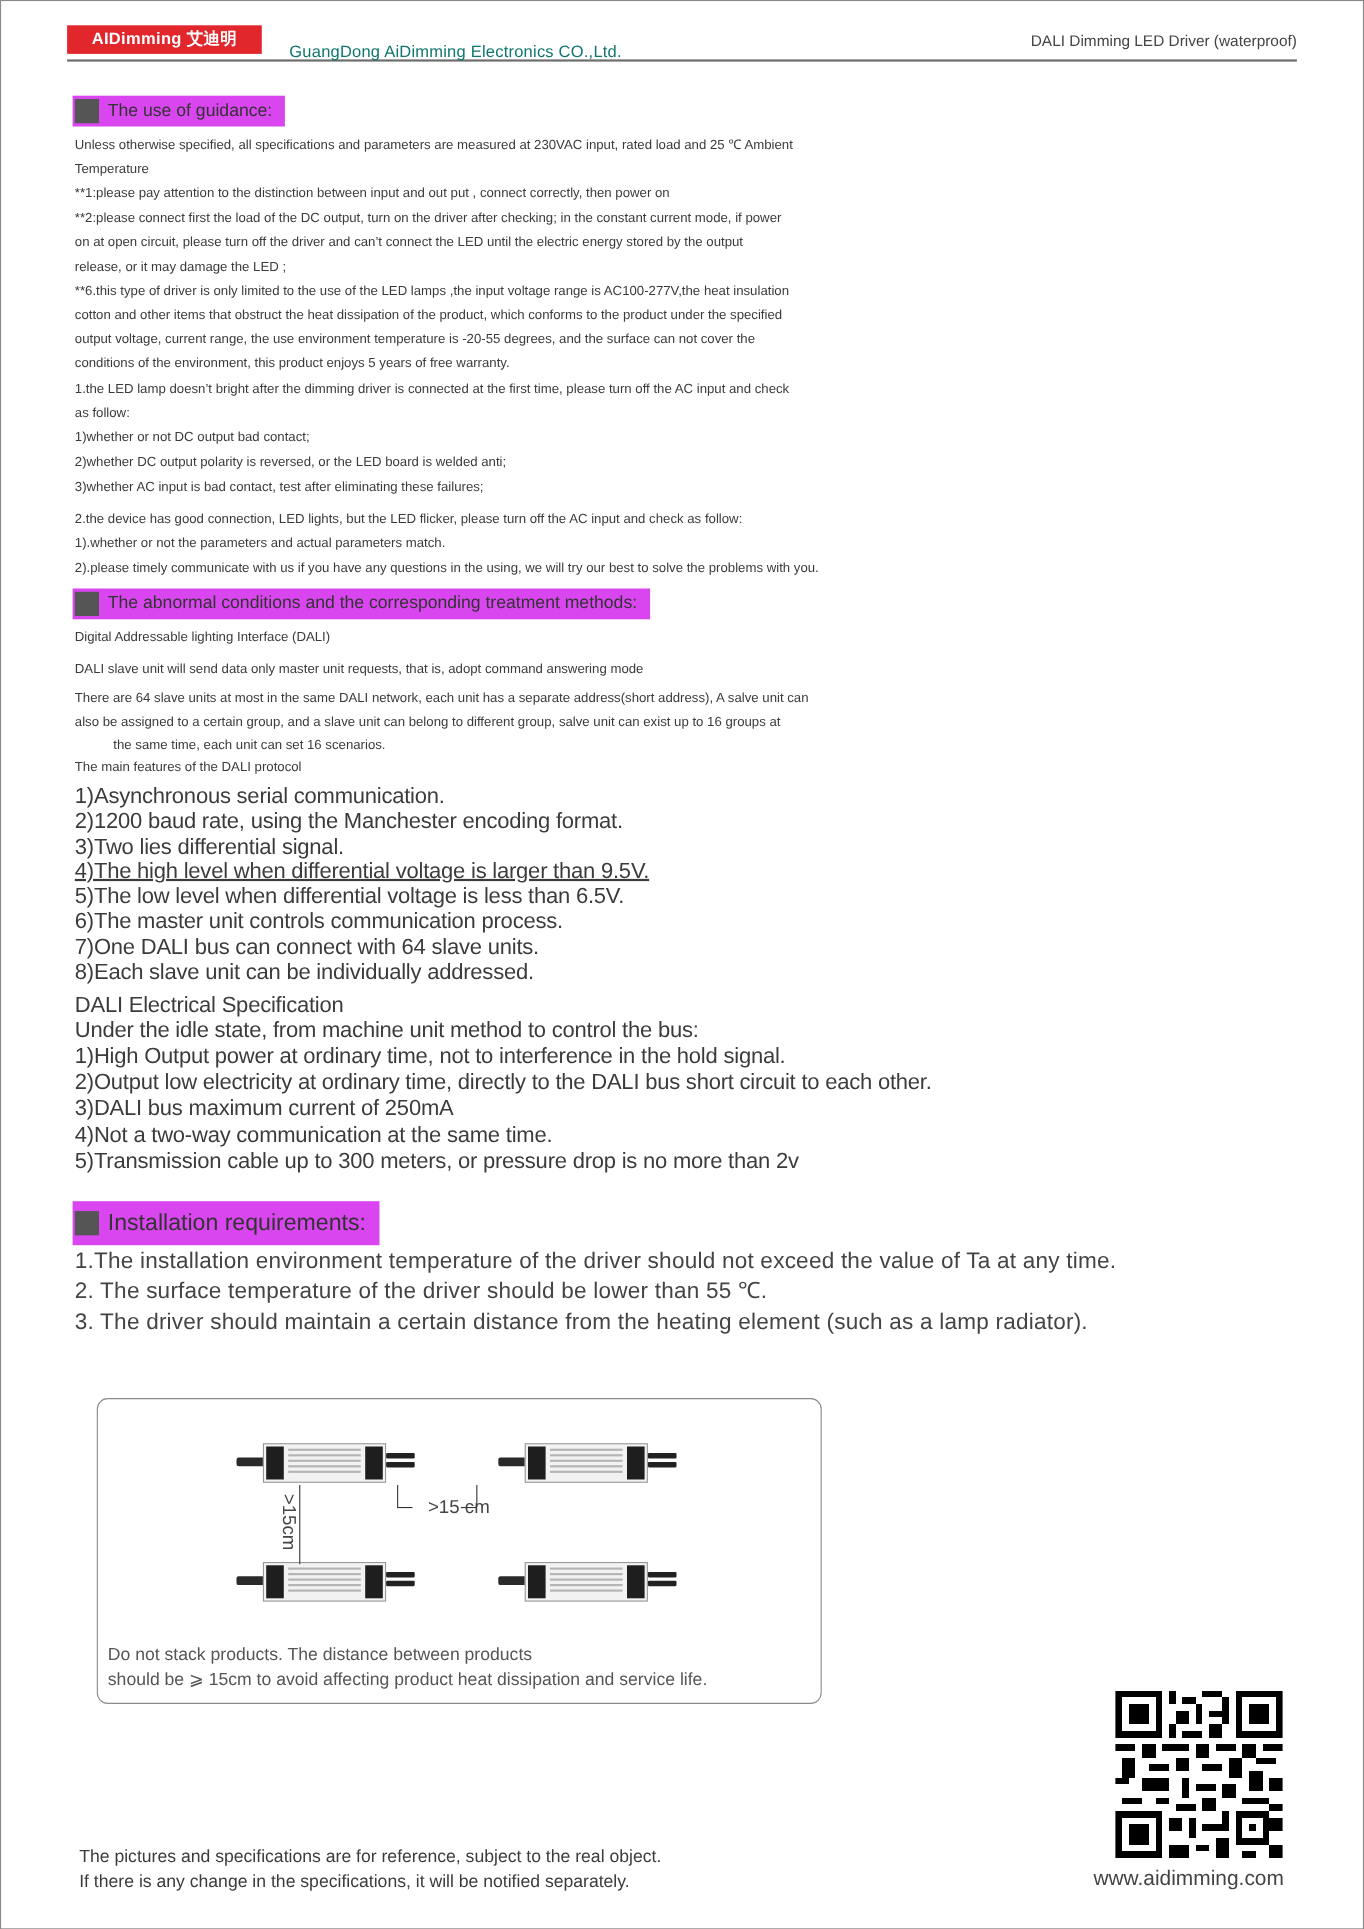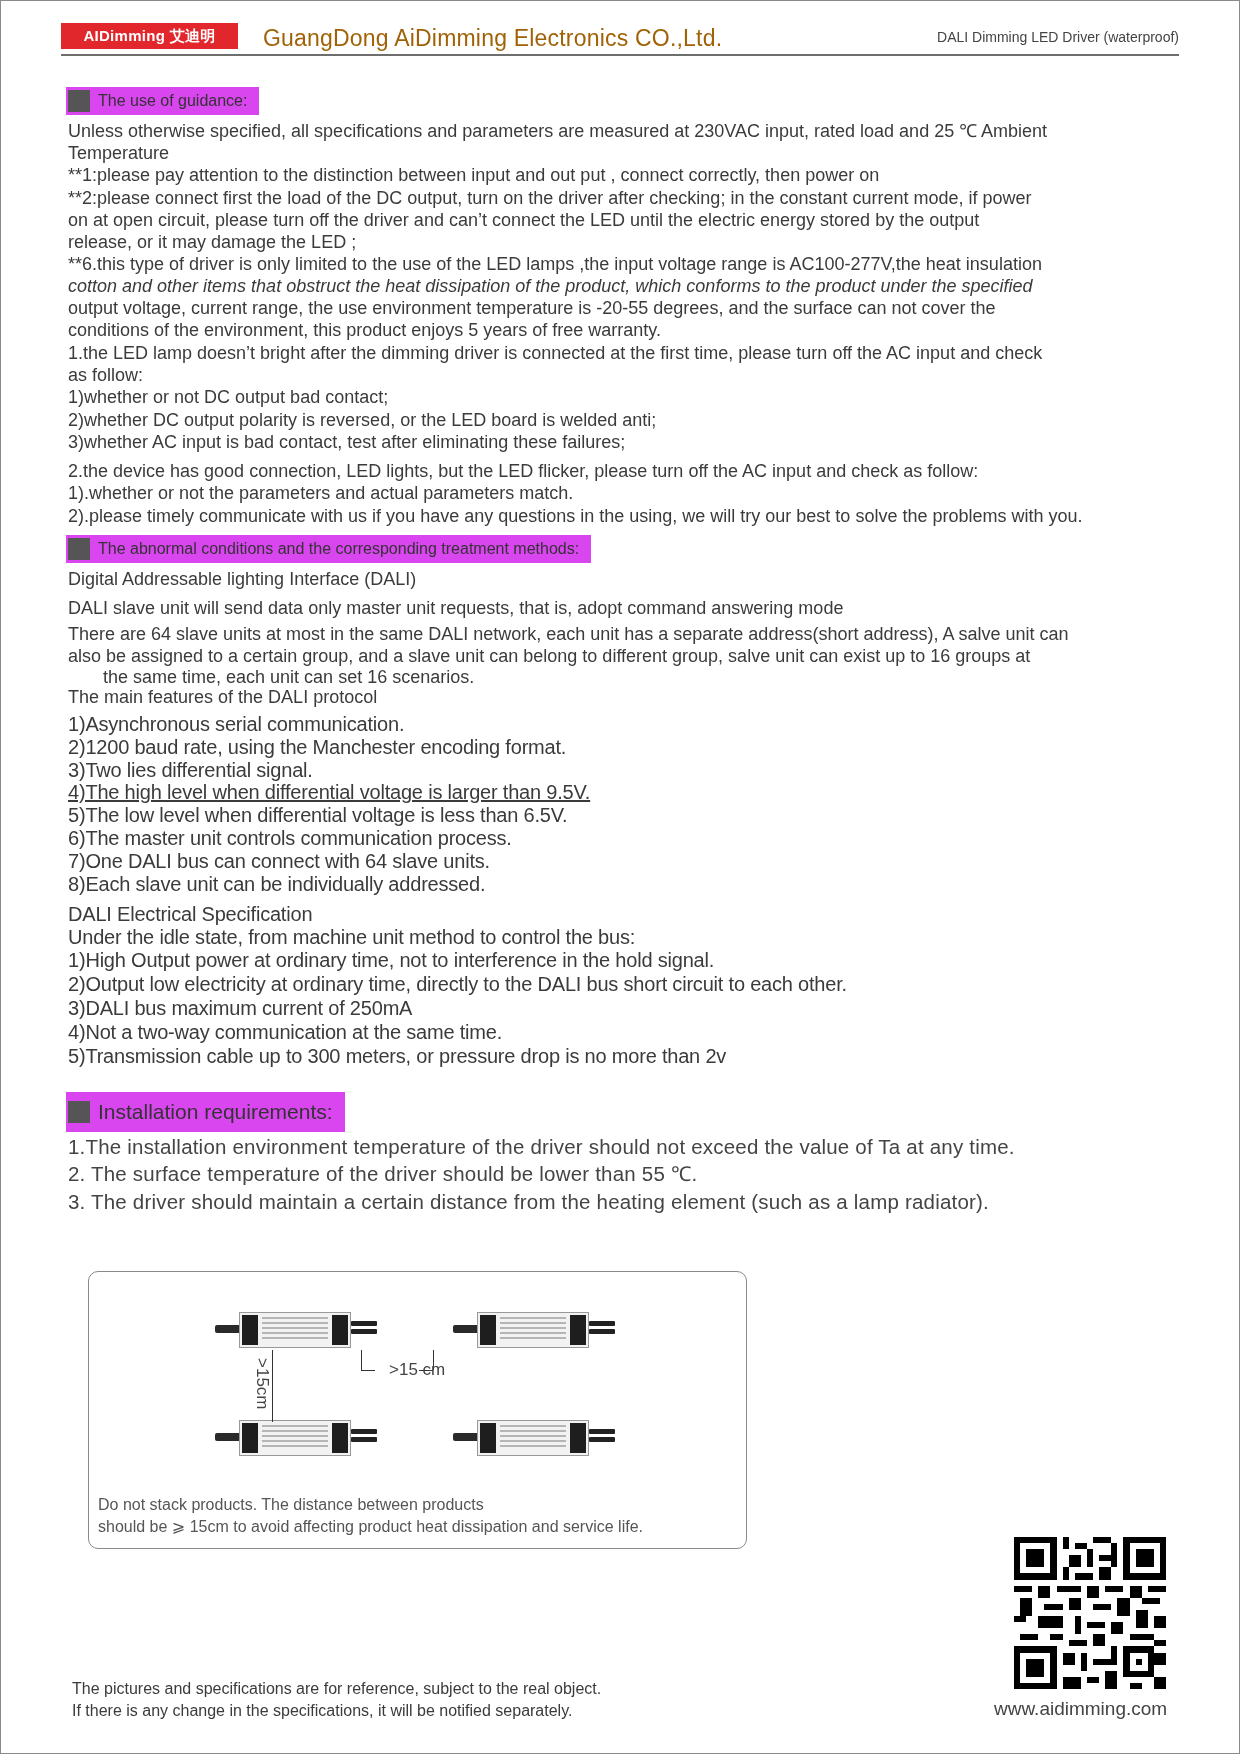--- a/index.html
+++ b/index.html
@@ -12,37 +12,37 @@
     border: 1px solid #8a8a8a;
   }
   
   .header { position: absolute; left: 60px; top: 22px; width: 1118px; height: 33px; border-bottom: 2px solid #6e6e6e; }
   .logo {
     position: absolute; left: 0; top: 0; width: 177px; height: 26px;
     background: #e1262c; color: #fff;
     font-family: "Liberation Sans", sans-serif; font-weight: bold;
     font-size: 15px; line-height: 26px; text-align: center; letter-spacing: 0.3px;
   }
-  .company { position: absolute; left: 202px; top: 2px; font-family: "Liberation Sans", sans-serif; font-size: 23px; color: #a16207; letter-spacing: 0.2px; }
+  .company { position: absolute; left: 202px; top: 16px; font-family: "Liberation Sans", sans-serif; font-size: 15px; color: #0f766e; letter-spacing: 0.2px; }
   .doc-title { position: absolute; right: 0; top: 6px; font-family: "Liberation Sans", sans-serif; font-size: 14px; color: #444; }
 
   
   .sec-head {
     position: absolute; left: 65px; height: 28px;
     background: #d946ef; display: flex; align-items: center;
   }
   .sec-head .sq { width: 22px; height: 22px; background: #555; margin: 0 8px 0 2px; flex: none; }
   .sec-head .txt { font-family: "Liberation Sans", sans-serif; font-size: 16px; color: #333; padding-right: 12px; white-space: nowrap; }
   .sec-head.big { height: 40px; }
   .sec-head.big .txt { font-size: 21px; }
 
   
   .line {
     position: absolute; left: 67px;
-    font-family: "Liberation Sans", sans-serif; font-size: 18px; color: #3b3b3b;
+    font-family: "Liberation Sans", sans-serif; font-size: 12px; color: #3b3b3b;
     white-space: nowrap; line-height: 20px;
   }
   .line.cond { font-size: 20px; letter-spacing: -0.2px; }
   .line.lg { font-size: 20.5px; line-height: 26px; color: #444; letter-spacing: 0.2px; }
 
   
   .diagram {
     position: absolute; left: 87px; top: 1270px; width: 659px; height: 278px;
     border: 1px solid #8a8a8a; border-radius: 10px;
   }
@@ -81,21 +81,21 @@
   <span class="sq"></span>
   <span class="txt">The use of guidance:</span>
 </div>
 <div class="line" style="top:120px;">Unless otherwise specified, all specifications and parameters are measured at 230VAC input, rated load and 25 ℃ Ambient</div>
 <div class="line" style="top:142px;">Temperature</div>
 <div class="line" style="top:164px;">**1:please pay attention to the distinction between input and out put , connect correctly, then power on</div>
 <div class="line" style="top:187px;">**2:please connect first the load of the DC output, turn on the driver after checking; in the constant current mode, if power</div>
 <div class="line" style="top:209px;">on at open circuit, please turn off the driver and can’t connect the LED until the electric energy stored by the output</div>
 <div class="line" style="top:231px;">release, or it may damage the LED ;</div>
 <div class="line" style="top:253px;">**6.this type of driver is only limited to the use of the LED lamps ,the input voltage range is AC100-277V,the heat insulation</div>
-<div class="line" style="top:275px;font-style:italic;">cotton and other items that obstruct the heat dissipation of the product, which conforms to the product under the specified</div>
+<div class="line" style="top:275px;">cotton and other items that obstruct the heat dissipation of the product, which conforms to the product under the specified</div>
 <div class="line" style="top:297px;">output voltage, current range, the use environment temperature is -20-55 degrees, and the surface can not cover the</div>
 <div class="line" style="top:319px;">conditions of the environment, this product enjoys 5 years of free warranty.</div>
 <div class="line" style="top:342px;">1.the LED lamp doesn’t bright after the dimming driver is connected at the first time, please turn off the AC input and check</div>
 <div class="line" style="top:364px;">as follow:</div>
 <div class="line" style="top:386px;">1)whether or not DC output bad contact;</div>
 <div class="line" style="top:409px;"> 2)whether DC output polarity is reversed, or the LED board is welded anti;</div>
 <div class="line" style="top:431px;"> 3)whether AC input is bad contact, test after eliminating these failures;</div>
 <div class="line" style="top:460px;"> 2.the device has good connection, LED lights, but the LED flicker, please turn off the AC input and check as follow:</div>
 <div class="line" style="top:482px;">1).whether or not the parameters and actual parameters match.</div>
 <div class="line" style="top:505px;"> 2).please timely communicate with us if you have any questions in the using, we will try our best to solve the problems with you.</div>

